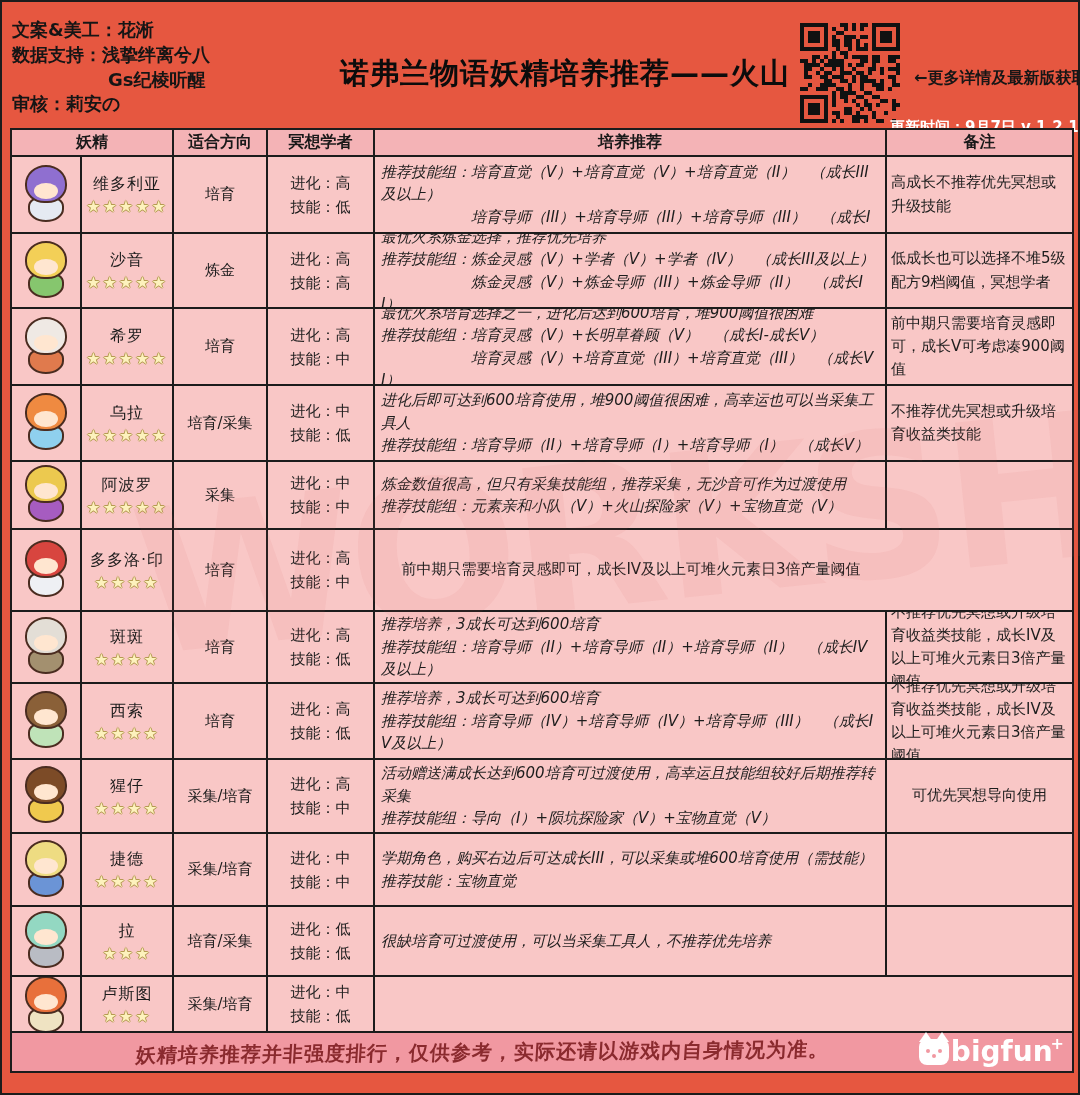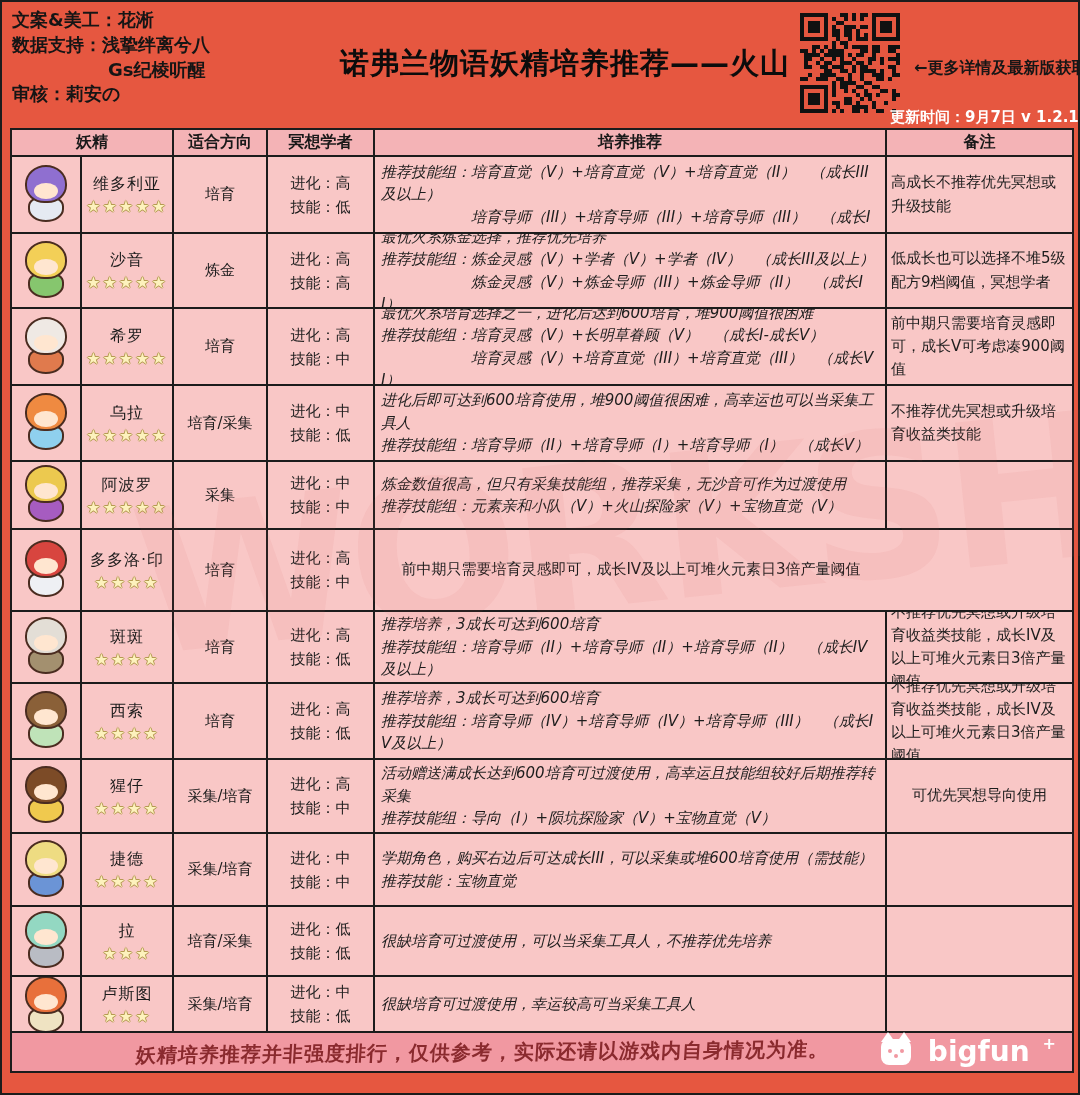--- a/index.html
+++ b/index.html
@@ -1,20 +1,20 @@
 <!DOCTYPE html>
 <html><head>
 <meta charset="utf-8">
 <style>
   html,body{margin:0;padding:0;}
   body{width:1080px;height:1095px;background:#e65740;font-family:"DejaVu Sans",sans-serif;position:relative;overflow:hidden;}
   .page{position:absolute;inset:0;border:2px solid #1c1c1c;box-sizing:border-box;}
 
   
-  .topbar{position:absolute;left:0;top:0;width:100%;height:126px;}
+  .topbar{position:absolute;left:0;top:10px;width:100%;height:126px;}
   .credits{position:absolute;left:10px;top:6px;font-size:18px;font-weight:bold;color:#151515;line-height:1.38;}
   .credits .indent{padding-left:96px;}
   .main-title{position:absolute;left:338px;top:42px;font-size:29px;font-weight:bold;color:#0c0c0c;letter-spacing:1px;text-align:center;}
   .qr{position:absolute;left:795px;top:8px;width:106px;height:106px;}
   .qr svg{display:block;}
   .qr-hint{position:absolute;left:912px;top:56px;font-size:16px;font-weight:bold;color:#161616;white-space:nowrap;}
   .update-time{position:absolute;left:888px;top:106px;font-size:15px;font-weight:bold;color:#ffffff;white-space:nowrap;}
 
   
   .ftable{position:absolute;left:8px;top:126px;width:1064px;box-sizing:border-box;border:2px solid #1c1c1c;background:#f9c7c6;}
@@ -40,21 +40,21 @@
 
   
   .avatar{width:56px;height:60px;position:relative;}
   .av-head{width:38px;height:34px;border-radius:50% 50% 46% 46%;background:var(--c1,#ccc);border:2px solid #4a2c20;margin:0 auto;position:relative;z-index:2;}
   .av-face{position:absolute;left:50%;transform:translateX(-50%);bottom:2px;width:24px;height:16px;border-radius:50%;background:#ffe6d0;}
   .av-body{width:32px;height:22px;border-radius:40% 40% 50% 50%;background:var(--c2,#eee);border:2px solid #4a2c20;margin:-7px auto 0;position:relative;z-index:1;}
 
   
   .footband{position:relative;height:38px;background:#f198a1;display:flex;align-items:center;justify-content:center;}
   .disclaimer{font-size:20px;font-weight:bold;color:#8a2a2e;transform:skewX(-4deg) rotate(-0.5deg);letter-spacing:1px;margin-right:120px;}
-  .logo{position:absolute;right:16px;bottom:3px;display:flex;align-items:center;gap:17px;}
+  .logo{position:absolute;right:8px;bottom:3px;display:flex;align-items:center;gap:2px;}
   .cat{position:relative;width:30px;height:26px;background:#ffffff;border-radius:8px;}
   .cat::before,.cat::after{content:"";position:absolute;top:-7px;width:0;height:0;border-left:7px solid transparent;border-right:7px solid transparent;border-bottom:10px solid #ffffff;}
   .cat::before{left:0;}
   .cat::after{right:0;}
   .cat-face{position:absolute;left:7px;top:10px;width:4px;height:4px;border-radius:50%;background:#f198a1;box-shadow:12px 0 0 #f198a1,6px 5px 0 #f198a1;}
   .logo-text{color:#ffffff;font-size:28px;font-weight:800;letter-spacing:0px;}
   .logo-spark{color:#ffffff;font-size:16px;font-weight:bold;margin-left:-4px;transform:translateY(-8px);}
 
   
   .watermark{position:absolute;left:130px;top:400px;font-size:200px;font-weight:bold;color:rgba(214,80,80,0.07);transform:rotate(-6deg);pointer-events:none;letter-spacing:-6px;z-index:5;}
@@ -583,23 +583,20 @@
             <div class="av-body"></div>
           </div>
         </div>
       <div class="cell">
           <div class="name">卢斯图</div>
           <div class="stars">★★★</div>
         </div>
       <div class="cell dir">采集/培育</div>
       <div class="cell pri">进化：中
 技能：低</div>
-      <div class="cell rec">
-          <div class="rec-text">很缺培育可过渡使用，幸运较高可当采集工具人</div>
-        </div>
       <div class="cell note">
           <div class="note-text"></div>
         </div>
     </div>
 
     <div class="footband">
       <div class="disclaimer">妖精培养推荐并非强度排行，仅供参考，实际还请以游戏内自身情况为准。</div>
       <div class="logo">
         <div class="cat">
             <div class="cat-face"></div>

